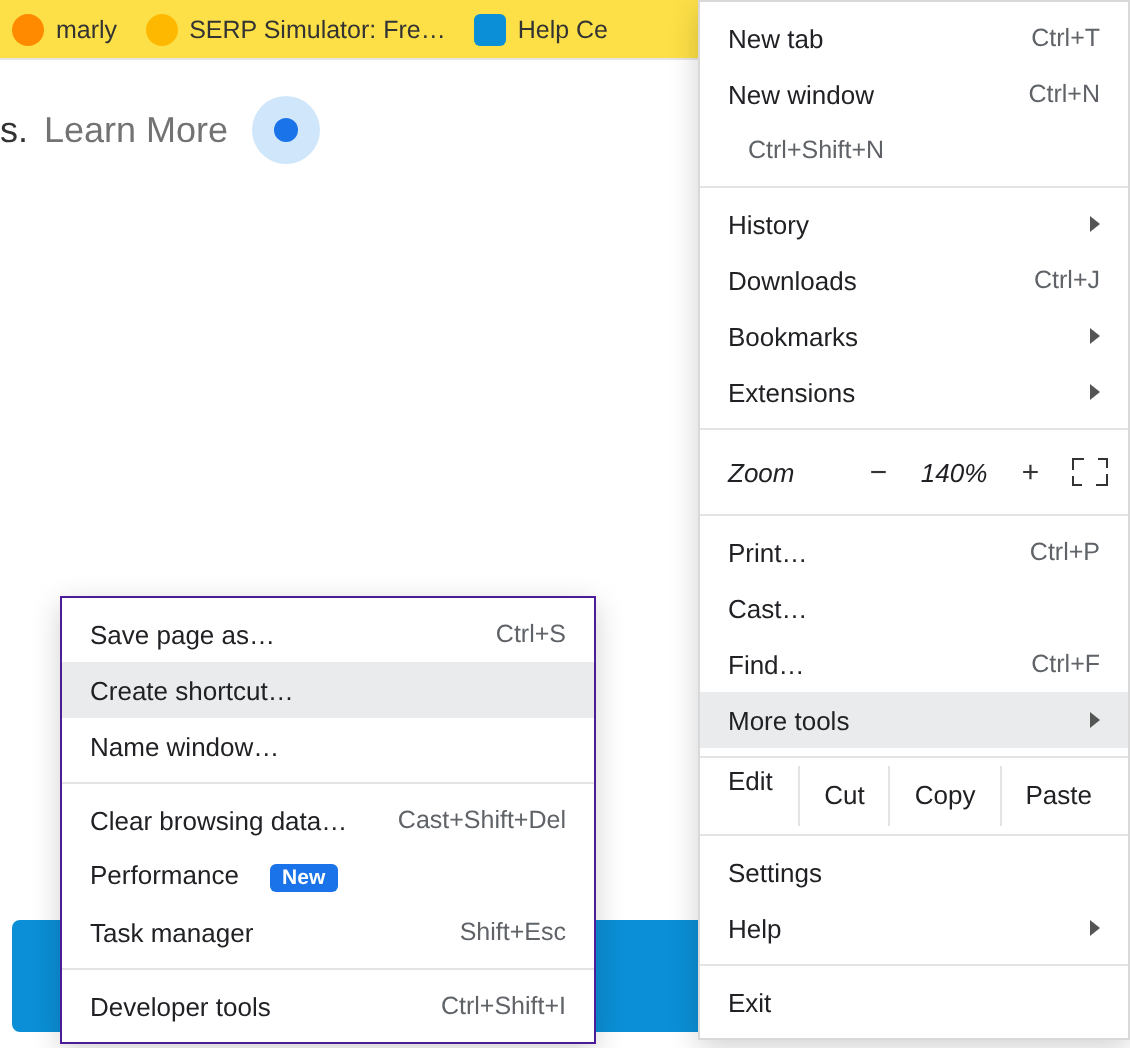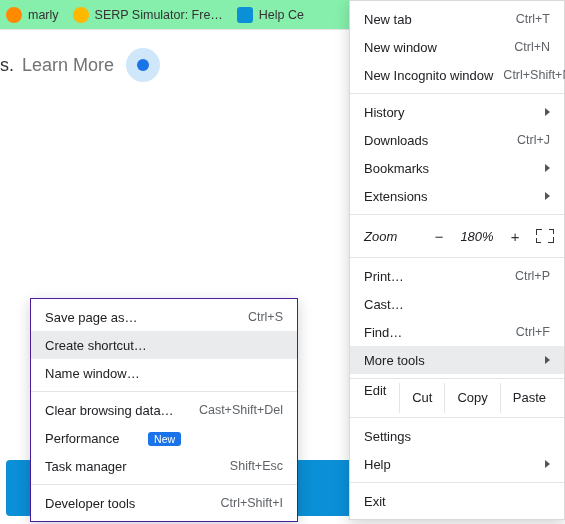--- a/index.html
+++ b/index.html
@@ -17,21 +17,21 @@
     position: absolute;
     inset: 0;
     background: #fff;
   }
   
   .bookmark-bar {
     height: 30px;
     display: flex;
     align-items: center;
     padding: 0 6px;
-    background: #86efac;
+    background: #fde047;
     border-bottom: 1px solid #e5e5e5;
     gap: 14px;
     font-size: 12.5px;
     color: #333;
   }
   .bm-item { display: flex; align-items: center; gap: 6px; cursor: pointer; }
   .bm-favicon { width: 16px; height: 16px; border-radius: 50%; display: inline-block; }
   .page-area {
     position: relative;
     height: calc(100% - 30px);
@@ -147,21 +147,21 @@
     right: 268px;
     width: 268px;
     background: #fff;
     border: 1px solid #4c1d95;
     box-shadow: 0 4px 14px rgba(0,0,0,0.18);
     padding: 4px 0;
     z-index: 30;
   }
   .badge-new {
     display:inline-block; background:#1a73e8; color:#fff; font-size:10.5px;
-    padding: 1px 6px; border-radius: 3px; margin-left: 25px; font-weight:400;
+    padding: 1px 6px; border-radius: 3px; margin-left: 12px; font-weight:700;
   }
 </style>
 </head>
 <body>
 
 <div class="viewport">
 
   <div class="bookmark-bar">
     <div class="bm-item">
       <span class="bm-favicon" style="background:#ff8a00"></span>
@@ -191,21 +191,20 @@
   <div class="menu">
     <div class="menu-row">
       <span class="label">New tab</span>
       <span class="accel">Ctrl+T</span>
     </div>
     <div class="menu-row">
       <span class="label">New window</span>
       <span class="accel">Ctrl+N</span>
     </div>
     <div class="menu-row">
-      <span class="label">New Incognito window</span>
       <span class="accel">Ctrl+Shift+N</span>
     </div>
     <div class="menu-sep"></div>
     <div class="menu-row">
       <span class="label">History</span>
       <span class="submenu-arrow"></span>
     </div>
     <div class="menu-row">
       <span class="label">Downloads</span>
       <span class="accel">Ctrl+J</span>
@@ -215,21 +214,21 @@
       <span class="submenu-arrow"></span>
     </div>
     <div class="menu-row">
       <span class="label">Extensions</span>
       <span class="submenu-arrow"></span>
     </div>
     <div class="menu-sep"></div>
     <div class="zoom-row">
       <span class="label">Zoom</span>
       <span class="zoom-btn">−</span>
-      <span class="zoom-val">180%</span>
+      <span class="zoom-val">140%</span>
       <span class="zoom-btn">+</span>
       <span class="fullscreen-icon">
         <span class="fs-b tr"></span>
           <span class="fs-b bl"></span>
       </span>
     </div>
     <div class="menu-sep"></div>
     <div class="menu-row">
       <span class="label">Print…</span>
       <span class="accel">Ctrl+P</span>

